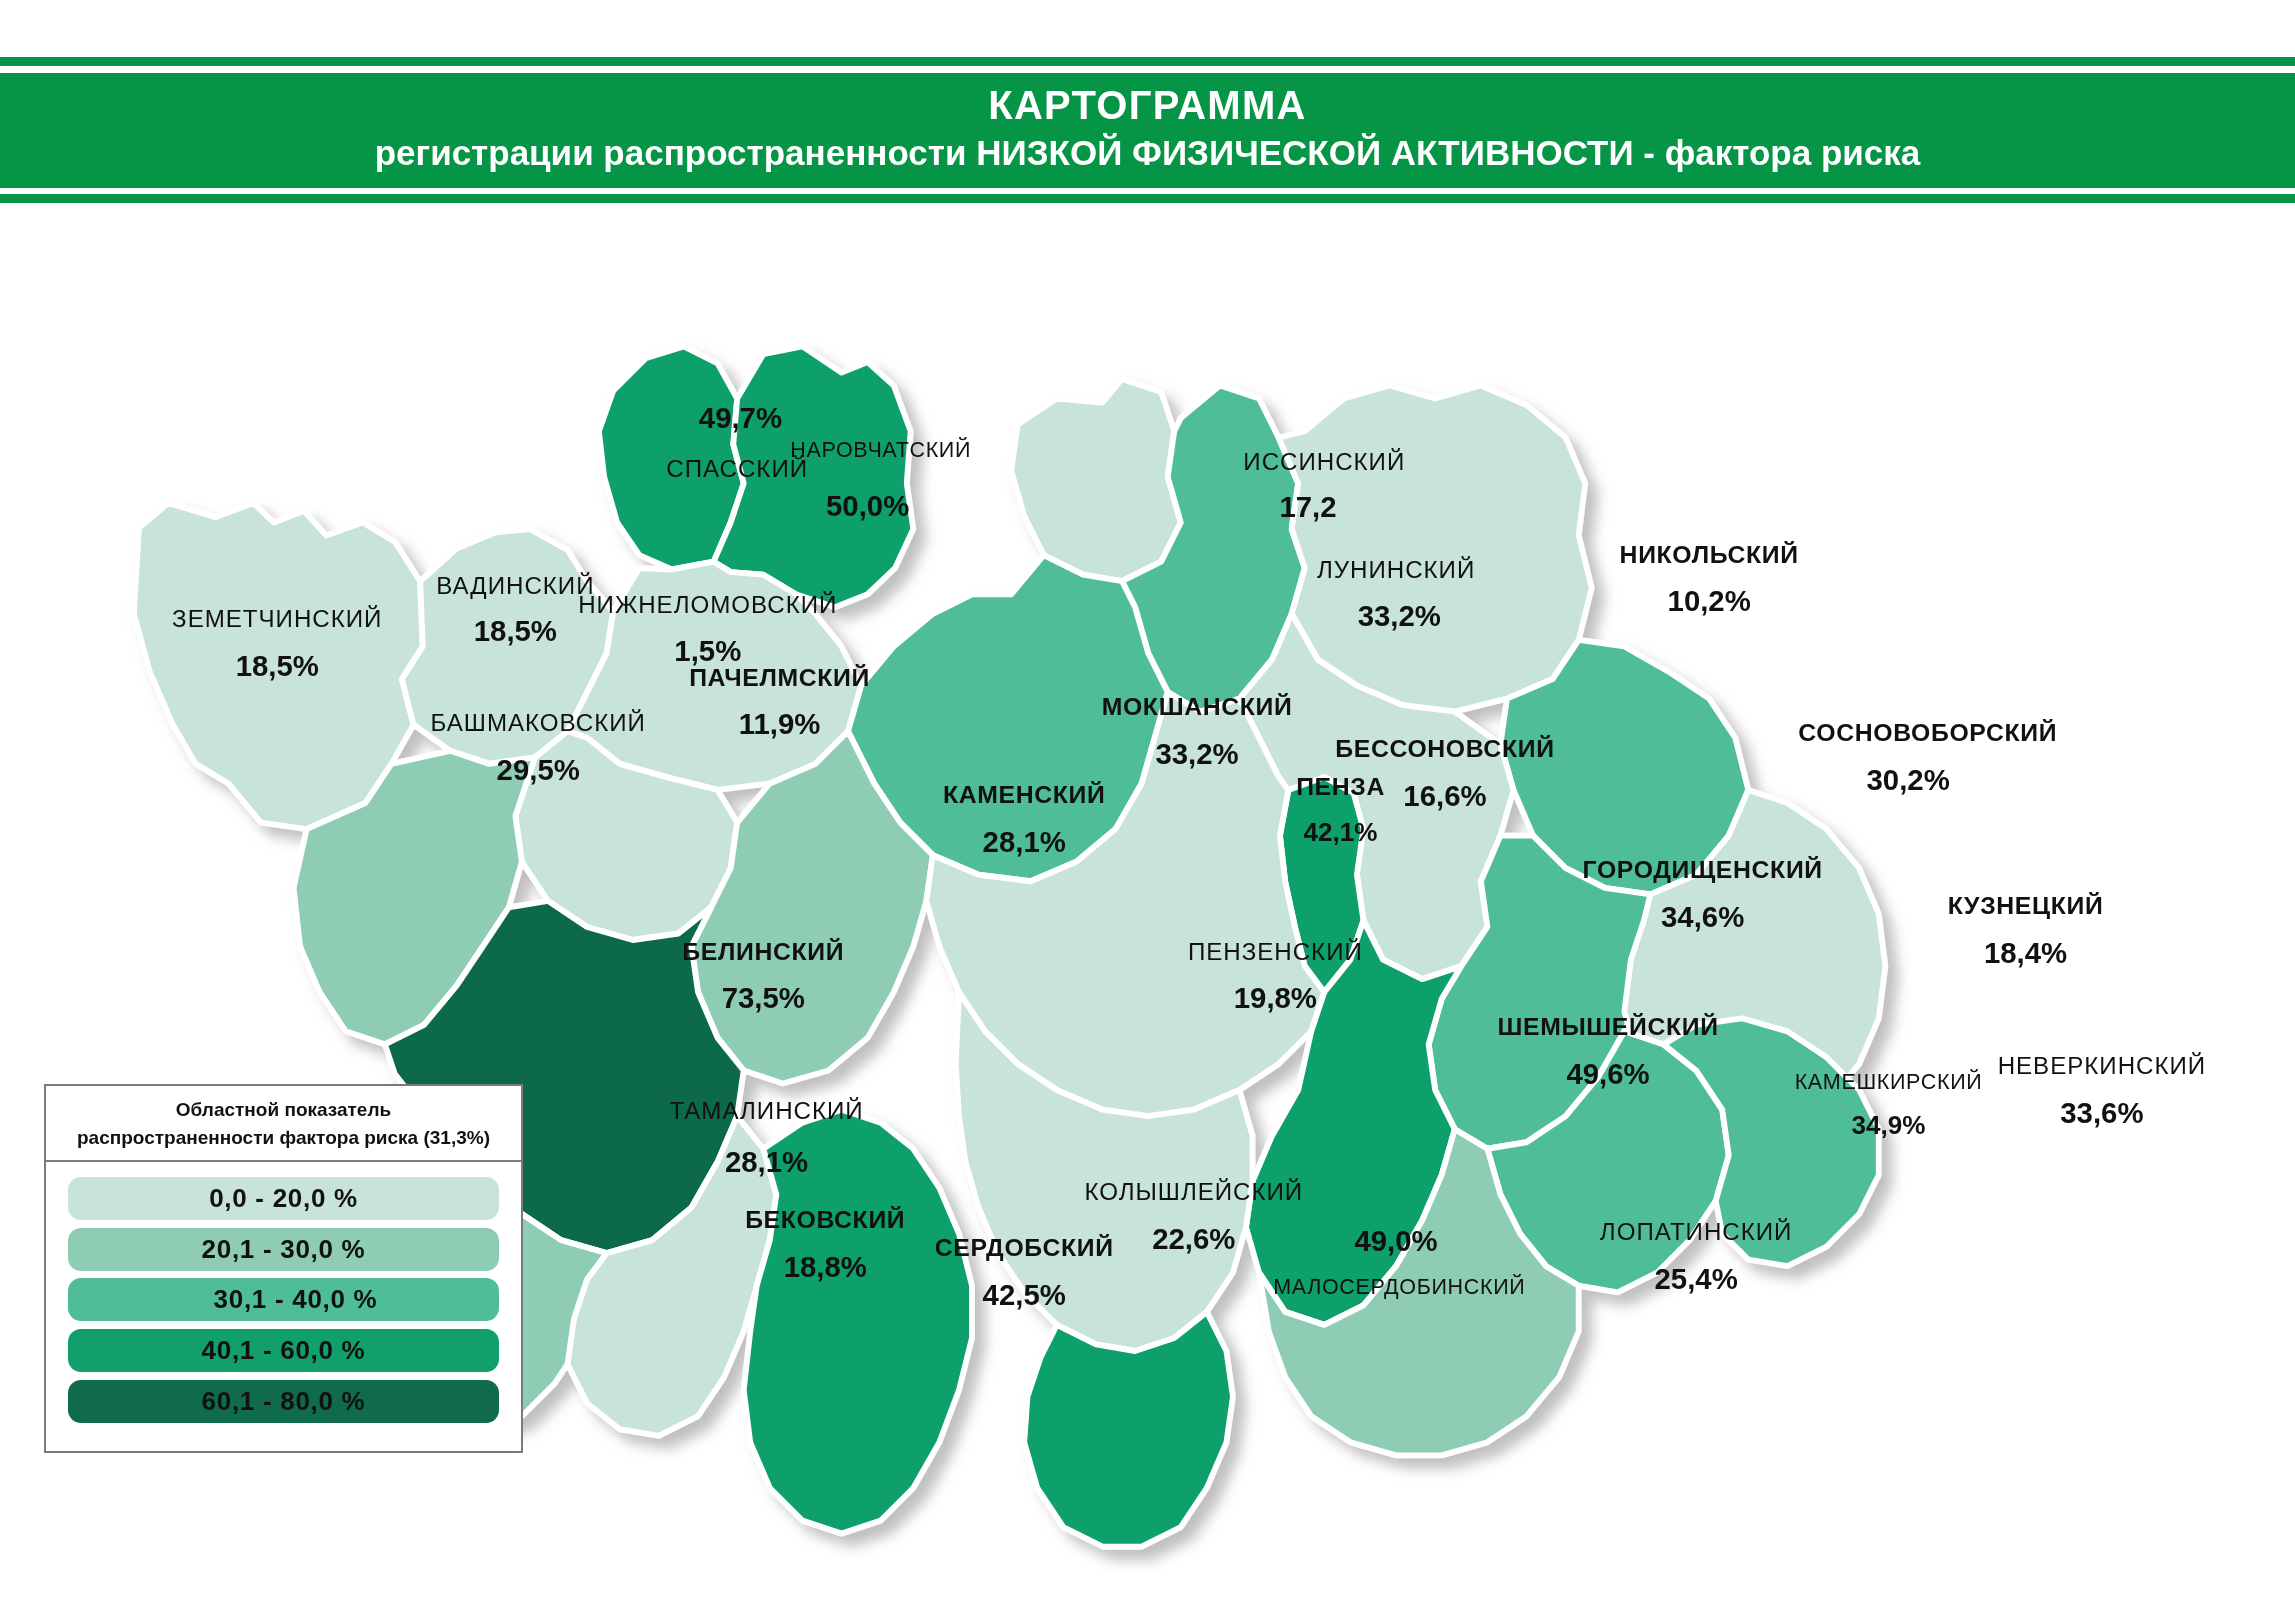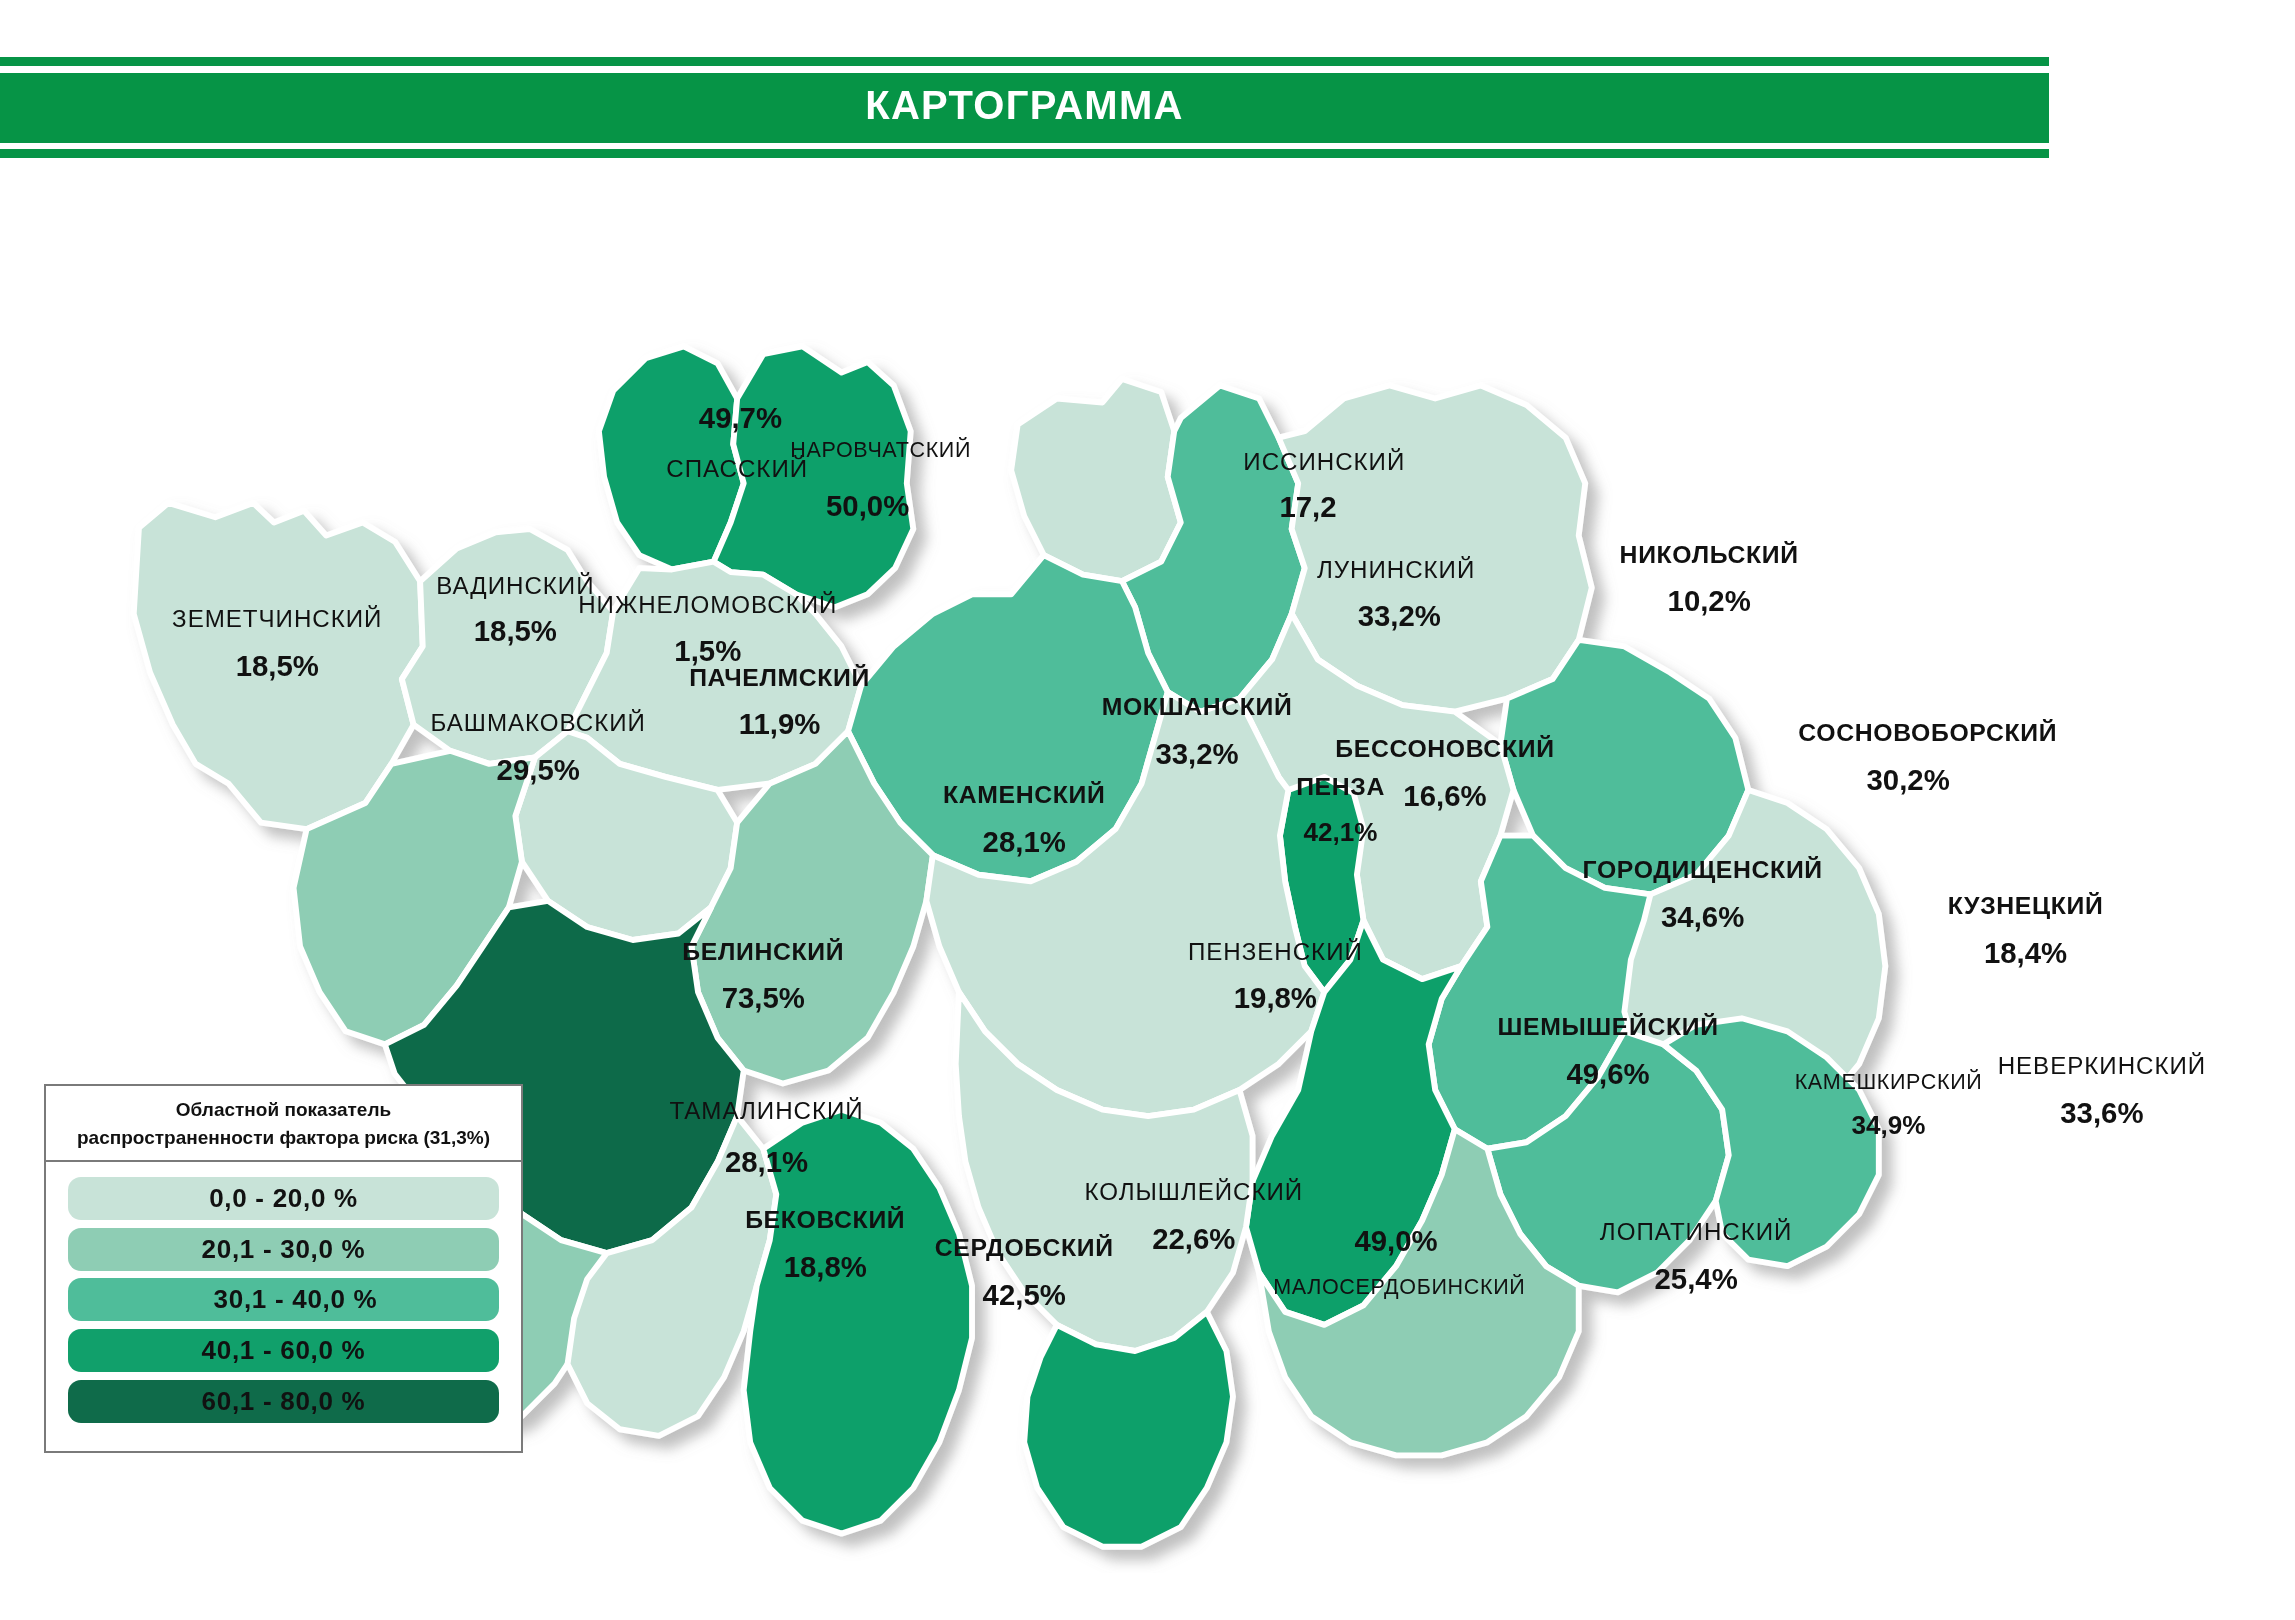--- a/index.html
+++ b/index.html
@@ -5,21 +5,21 @@
   html,body{margin:0;padding:0;}
   body{
     width:2295px;height:1621px;
     background:#ffffff;
     font-family:"Liberation Sans", sans-serif;
     position:relative;
     overflow:hidden;
   }
   
   #header-banner{
-    position:absolute;left:0;top:57px;width:2049px;
+    position:absolute;left:0;top:57px;width:2295px;
   }
   .rule-thin{height:9px;background:#069446;width:100%;}
   .rule-gap{height:6.5px;background:#ffffff;width:100%;}
   #banner-body{
     background:#069446;
     padding:9px 0 11.7px 0;
     text-align:center;
   }
   #banner-title{
     color:#ffffff;
@@ -82,20 +82,21 @@
   }
 </style>
 </head>
 <body>
 
 <div id="header-banner">
   <div class="rule-thin"></div>
   <div class="rule-gap"></div>
   <div id="banner-body">
     <h1 id="banner-title">КАРТОГРАММА</h1>
+    <p class="banner-sub">регистрации распространенности НИЗКОЙ ФИЗИЧЕСКОЙ АКТИВНОСТИ - фактора риска</p>
   </div>
   <div class="rule-gap"></div>
   <div class="rule-thin"></div>
 </div>
 
 <div id="map-area">
 <svg id="map-svg" viewBox="0 0 3518 1940" xmlns="http://www.w3.org/2000/svg">
   <defs>
     <filter id="mapshadow" x="-10%" y="-10%" width="130%" height="130%">
       <feDropShadow dx="16" dy="16" stdDeviation="10" flood-color="#8d8d8d" flood-opacity="0.55"></feDropShadow>

